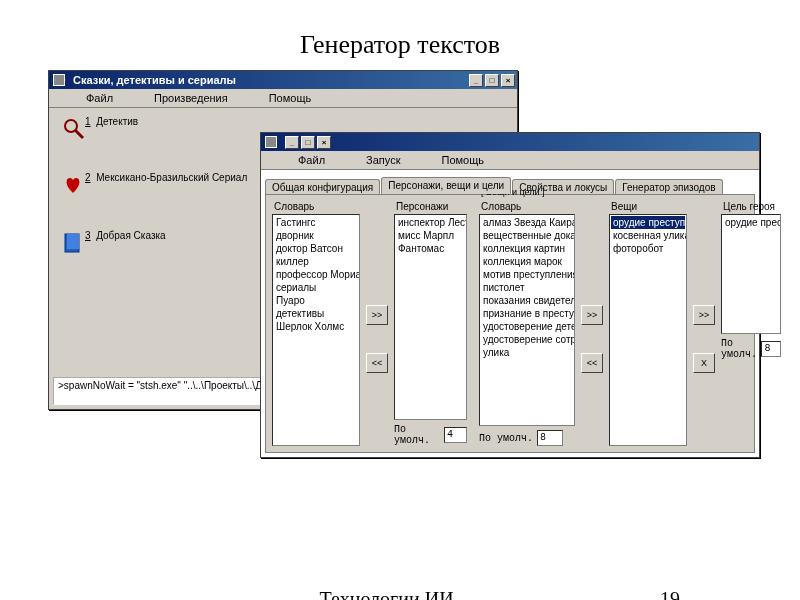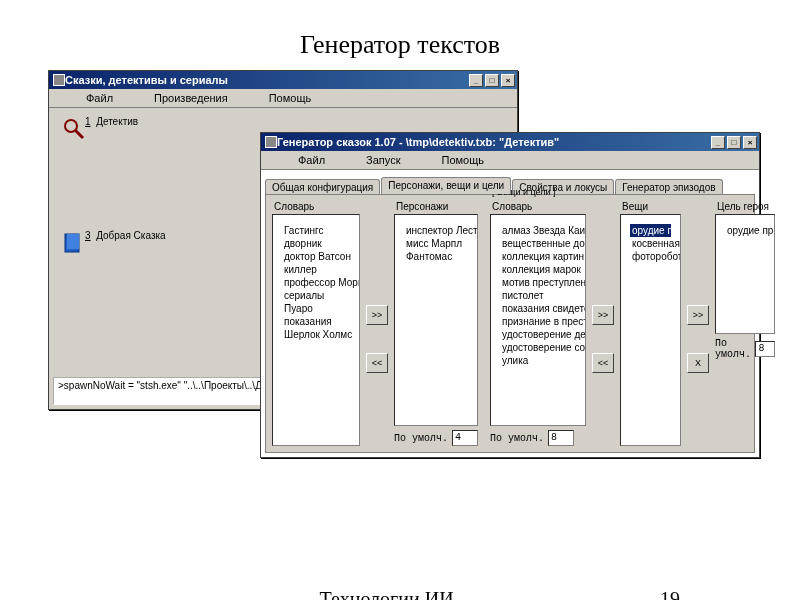--- a/index.html
+++ b/index.html
@@ -45,21 +45,21 @@
   }
   .titlebar {
     background: linear-gradient(to right, #0a246a, #3a6ea5);
     color: #fff;
     font-size: 11px;
     font-weight: bold;
     height: 18px;
     display: flex;
     align-items: center;
     padding: 0 2px 0 4px;
-    gap: 0;
+    gap: 8px;
   }
   .titlebar .t-icon { width: 12px; height: 12px; background: #888; border:1px solid #fff; }
   .titlebar .t-text { flex: 1; white-space: nowrap; overflow: hidden; }
   .titlebar .t-btns { display: flex; gap: 2px; }
   .t-btn {
     width: 14px; height: 13px;
     background: #d4d0c8;
     border: 1px solid #fff;
     border-right-color: #404040;
     border-bottom-color: #404040;
@@ -165,21 +165,21 @@
   .group-label {
     font-size: 10px;
     margin: 0 0 2px 2px;
     white-space: nowrap;
   }
   .listbox {
     background: #fff;
     border: 1px inset #808080;
     font-size: 10px;
     overflow: hidden;
-    padding: 9px;
+    padding: 1px;
     flex: 1;
   }
   .listbox div {
     padding: 0 2px;
     white-space: nowrap;
     line-height: 13px;
     cursor: default;
   }
   .listbox .sel { background: #0a246a; color: #fff; }
   .btncol {
@@ -242,37 +242,44 @@
     <div class="w1-body">
       <div class="shortcut" style="top:8px;left:10px">
         <div class="sc-icon">
           <svg width="24" height="24">
               <circle cx="10" cy="10" r="6" fill="none" stroke="#800000" stroke-width="2"></circle>
               <line x1="14" y1="14" x2="22" y2="22" stroke="#800000" stroke-width="3"></line>
             </svg>
         </div>
         <div class="sc-label"><span class="underline">1</span>&nbsp;&nbsp;<span>Детектив</span></div>
       </div>
+      <div class="shortcut" style="top:64px;left:10px">
+        <div class="sc-icon">
+          <svg width="24" height="24">
+              <path d="M12 21 C4 14 4 6 9 6 C11 6 12 8 12 8 C12 8 13 6 15 6 C20 6 20 14 12 21 Z" fill="#c00000"></path>
+            </svg>
+        </div>
+        <div class="sc-label"><span class="underline">2</span>&nbsp;&nbsp;<span>Мексикано-Бразильский Сериал</span></div>
+      </div>
       <div class="shortcut" style="top:122px;left:10px">
         <div class="sc-icon">
           <svg width="24" height="24">
               <rect x="4" y="4" width="14" height="18" fill="#2060c0" stroke="#003080"></rect>
               <rect x="6" y="4" width="12" height="15" fill="#4080e0"></rect>
             </svg>
         </div>
         <div class="sc-label"><span class="underline">3</span>&nbsp;&nbsp;<span>Добрая Сказка</span></div>
       </div>
       <div class="status-row">&gt;spawnNoWait = "stsh.exe" "..\..\Проекты\..\Детектив.sр</div>
     </div>
   </div>
 
   <div class="win" style="left:260px; top:62px; width:500px; height:326px;">
     <div class="titlebar">
       <div class="t-icon"></div>
-      <div class="t-text">Генератор сказок 1.07 - \tmp\detektiv.txb:  "Детектив"</div>
       <div class="t-btns">
         <div class="t-btn">_</div>
         <div class="t-btn">□</div>
         <div class="t-btn">×</div>
       </div>
     </div>
     <div class="menubar">
       <div class="menu-item">Файл</div>
       <div class="menu-item">Запуск</div>
       <div class="menu-item">Помощь</div>
@@ -290,30 +297,30 @@
           <div class="col" style="width:88px">
             <div class="group-label">Словарь</div>
             <div class="listbox" id="lb-dict1">
                 <div>Гастингс</div>
                 <div>дворник</div>
                 <div>доктор Ватсон</div>
                 <div>киллер</div>
                 <div>профессор Мориарти</div>
                 <div>сериалы</div>
                 <div>Пуаро</div>
-                <div>показания</div>
+                <div>детективы</div>
                 <div>Шерлок Холмс</div>
               </div>
           </div>
           <div class="btncol">
             <div class="sqbtn">&gt;&gt;</div>
             <div style="height:20px"></div>
             <div class="sqbtn">&lt;&lt;</div>
           </div>
-          <div class="col" style="width:84px">
+          <div class="col" style="width:73px">
             <div class="group-label">Персонажи</div>
             <div class="listbox" id="lb-chars">
                 <div>инспектор Лестрейд</div>
                 <div>мисс Марпл</div>
                 <div>Фантомас</div>
               </div>
             <div class="bottom-row">
               <span>По умолч.</span>
               <span class="txtfield" style="width:26px">4</span>
             </div>
@@ -339,21 +346,21 @@
             <div class="bottom-row">
               <span>По умолч.</span>
               <span class="txtfield" style="width:26px">8</span>
             </div>
           </div>
           <div class="btncol">
             <div class="sqbtn">&gt;&gt;</div>
             <div style="height:20px"></div>
             <div class="sqbtn">&lt;&lt;</div>
           </div>
-          <div class="col" style="width:61px">
+          <div class="col" style="width:78px">
             <div class="group-label">Вещи</div>
             <div class="listbox" id="lb-things">
                 <div class="sel">орудие преступления</div>
                 <div>косвенная улика</div>
                 <div>фоторобот</div>
               </div>
           </div>
           <div class="btncol">
             <div class="sqbtn">&gt;&gt;</div>
             <div style="height:20px"></div>

